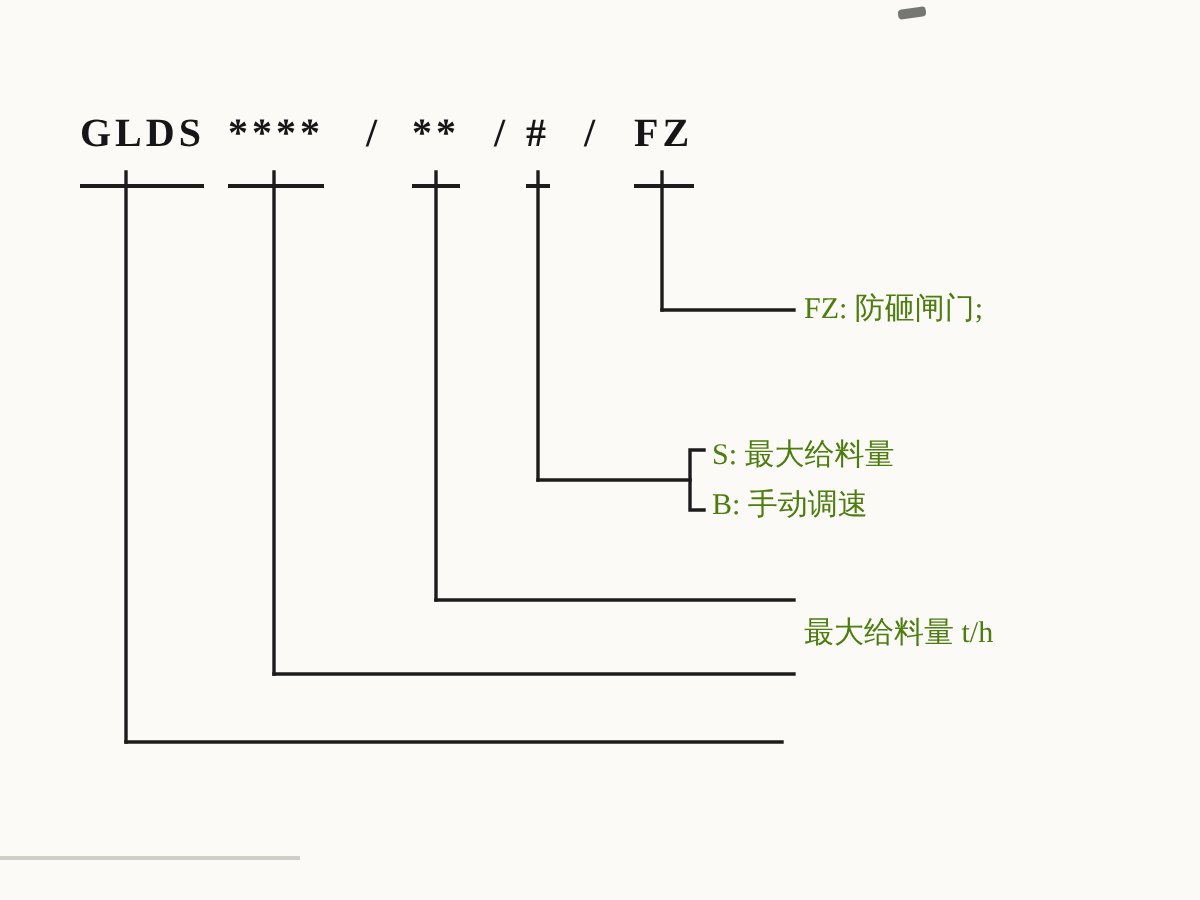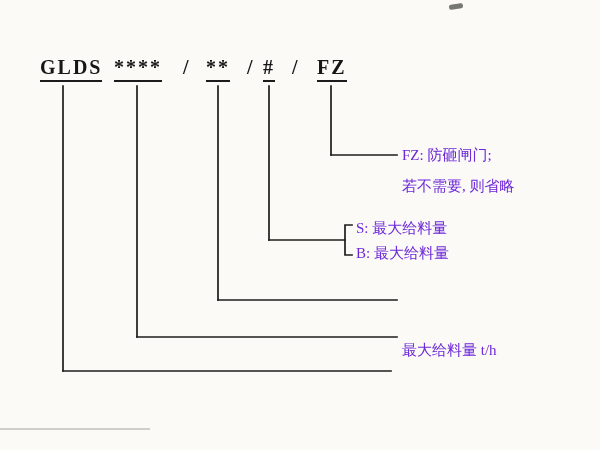--- a/index.html
+++ b/index.html
@@ -11,29 +11,29 @@
     font-family:"Liberation Serif","DejaVu Serif",serif;
     color:#161616;
   }
   svg.lines{ position:absolute; left:0; top:0; }
   svg.lines line, svg.lines polyline{
     stroke:#1c1c1c; stroke-width:1.7; fill:none; stroke-linecap:square;
   }
   .code-seg{
     position:absolute; top:54px; line-height:26px; font-size:20px;
     font-weight:bold; letter-spacing:2px; white-space:pre;
-    padding-bottom:0; border-bottom:2px solid #1c1c1c;
+    padding-bottom:12px; border-bottom:2px solid #1c1c1c;
   }
   .code-sep{
     position:absolute; top:54px; line-height:26px; font-size:20px;
     font-weight:bold; white-space:pre;
   }
   .note{
     position:absolute; height:18px; line-height:18px; font-size:15px;
-    white-space:pre; color:#6d28d9;
+    white-space:pre; color:#4d7c0f;
   }
   .artifact-top-right{
     position:absolute; left:449px; top:4px; width:14px; height:5px;
     background:#4a4a46; border-radius:2px; transform:rotate(-8deg); opacity:.75;
   }
   .artifact-bottom-left{
     position:absolute; left:0; top:428px; width:150px; height:2px;
     background:#cfcfc8;
   }
 </style>
@@ -65,21 +65,20 @@
   <span class="code-seg" style="left:40px">GLDS</span>
   <span class="code-seg" style="left:114px">****</span>
   <span class="code-sep" style="left:183px">/</span>
   <span class="code-seg" style="left:206px">**</span>
   <span class="code-sep" style="left:247px">/</span>
   <span class="code-seg" style="left:263px">#</span>
   <span class="code-sep" style="left:292px">/</span>
   <span class="code-seg" style="left:317px">FZ</span>
 
   <div class="note" style="left:402px; top:146px">FZ: 防砸闸门;</div>
-  <div class="note" style="left:402px; top:177px">若不需要, 则省略</div>
   <div class="note" style="left:356px; top:219px">S: 最大给料量</div>
-  <div class="note" style="left:356px; top:244px">B: 最大给料量</div>
-  <div class="note" style="left:402px; top:341px">最大给料量 t/h</div>
+  <div class="note" style="left:356px; top:244px">B: 手动调速</div>
+  <div class="note" style="left:402px; top:308px">最大给料量 t/h</div>
 
   <div class="artifact-top-right"></div>
   <div class="artifact-bottom-left"></div>
 
 </div>
 
 </body></html>

